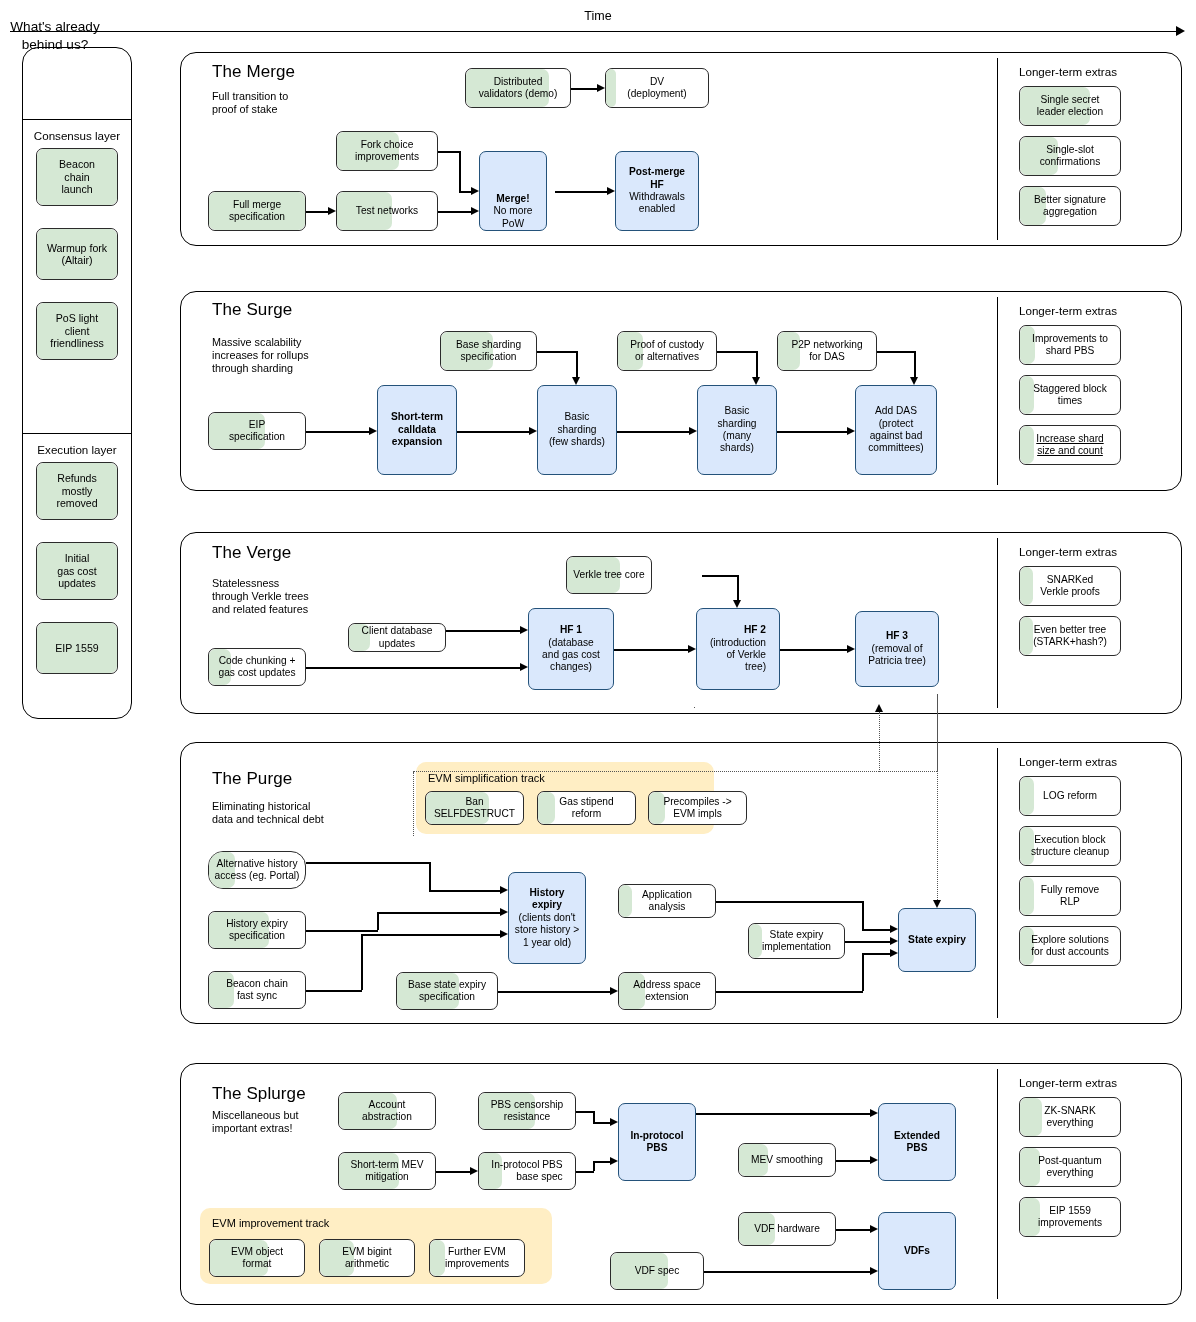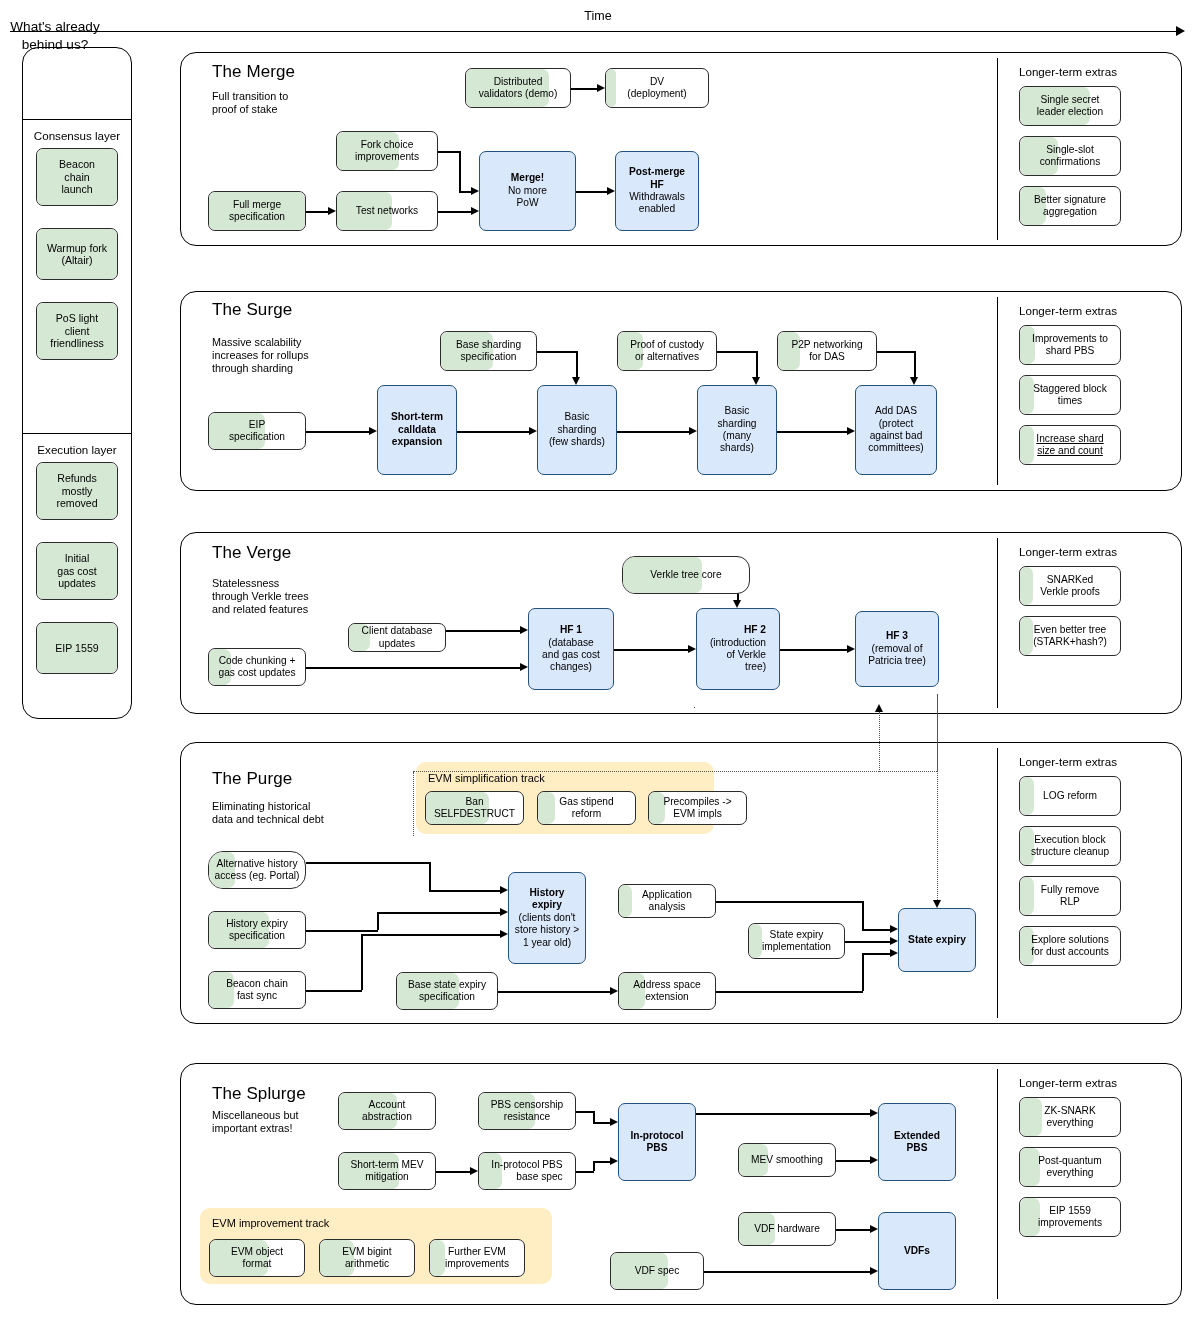--- a/index.html
+++ b/index.html
@@ -236,21 +236,21 @@
       <div class="lbl">Fork choice<br>improvements</div>
     </div>
     <div class="abs node" style="left: 208px; top: 191px; width: 98px; height: 40px; position: absolute;">
       <div class="fill" style="width: 100%;"></div>
       <div class="lbl">Full merge<br>specification</div>
     </div>
     <div class="abs node" style="left: 336px; top: 191px; width: 102px; height: 40px; position: absolute;">
       <div class="fill" style="width: 55%;"></div>
       <div class="lbl">Test networks</div>
     </div>
-    <div class="abs node blue" style="left: 479px; top: 151px; width: 97px; height: 80px; position: absolute;">
+    <div class="abs node blue" style="left: 479px; top: 151px; width: 68px; height: 80px; position: absolute; align-items: flex-end;">
       <div class="lbl"><b>Merge!</b><br>No more<br>PoW</div>
     </div>
     <div class="abs node blue" style="left: 615px; top: 151px; width: 84px; height: 80px; position: absolute;">
       <div class="lbl"><b>Post-merge</b><br><b>HF</b><br>Withdrawals<br>enabled</div>
     </div>
     <div class="hline" style="left: 571px; top: 88px; width: 26px;"></div>
     <div class="arrow-r" style="left: 597px; top: 84.2px;"></div>
     <div class="hline" style="left: 306px; top: 211px; width: 22px;"></div>
     <div class="arrow-r" style="left: 328px; top: 207.2px;"></div>
     <div class="hline" style="left: 438px; top: 211px; width: 33px;"></div>
@@ -299,21 +299,21 @@
     <div class="arrow-r" style="left: 847px; top: 427.2px;"></div>
     <div class="hline" style="left: 537px; top: 351px; width: 40px;"></div>
     <div class="vline" style="left: 576px; top: 351px; height: 26px;"></div>
     <div class="arrow-d" style="left: 572.2px; top: 377px;"></div>
     <div class="hline" style="left: 717px; top: 351px; width: 40px;"></div>
     <div class="vline" style="left: 756px; top: 351px; height: 26px;"></div>
     <div class="arrow-d" style="left: 752.2px; top: 377px;"></div>
     <div class="hline" style="left: 877px; top: 351px; width: 38px;"></div>
     <div class="vline" style="left: 914px; top: 351px; height: 26px;"></div>
     <div class="arrow-d" style="left: 910.2px; top: 377px;"></div>
-    <div class="abs node" style="left: 622px; top: 556px; width: 128px; height: 38px; position: absolute; border-radius: 13px;">
+    <div class="abs node" style="left: 566px; top: 556px; width: 86px; height: 38px; position: absolute;">
       <div class="fill" style="width: 63%;"></div>
       <div class="lbl">Verkle tree core</div>
     </div>
     <div class="abs node" style="left: 348px; top: 611px; width: 98px; height: 29px; position: absolute; margin-top: 12px;">
       <div class="fill" style="width: 22%;"></div>
       <div class="lbl">Client database<br>updates</div>
     </div>
     <div class="abs node" style="left: 208px; top: 648px; width: 98px; height: 38px; position: absolute;">
       <div class="fill" style="width: 23%;"></div>
       <div class="lbl">Code chunking +<br>gas cost updates</div>

